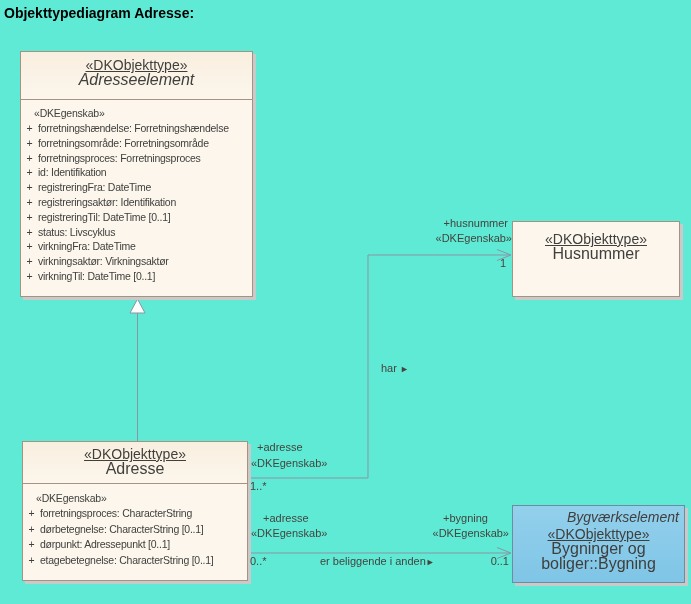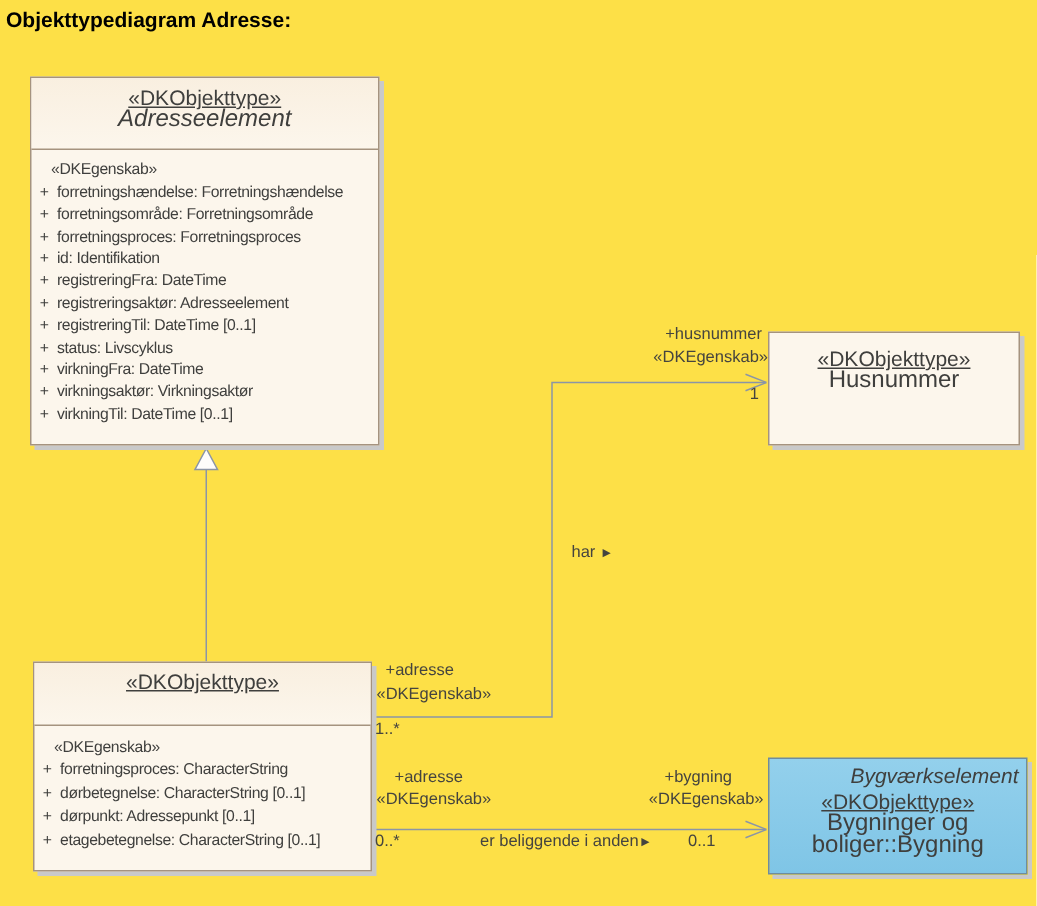--- a/index.html
+++ b/index.html
@@ -1,17 +1,17 @@
 <!DOCTYPE html>
 <html><head>
 <meta charset="utf-8">
 <style>
   html,body{margin:0;padding:0;background:#ffffff;}
   #canvas{
-    position:relative;width:691px;height:604px;background:#fde047;
+    position:relative;width:691px;height:604px;background:#5eead4;
     font-family:"Liberation Sans",sans-serif;color:#3f3f3d;overflow:hidden;
   }
   #wires{position:absolute;left:0;top:0;width:691px;height:604px;}
 
   .diagram-title{
     position:absolute;left:4px;top:5px;font-size:14px;font-weight:bold;color:#000;
   }
 
   .uml-box{
     position:absolute;background:#fcf6ec;border:1px solid #a5937f;
@@ -81,21 +81,21 @@
       <div class="attr-row">
           <span class="vis">+</span>
           <span>id: Identifikation</span>
         </div>
       <div class="attr-row">
           <span class="vis">+</span>
           <span>registreringFra: DateTime</span>
         </div>
       <div class="attr-row">
           <span class="vis">+</span>
-          <span>registreringsaktør: Adresseelement</span>
+          <span>registreringsaktør: Identifikation</span>
         </div>
       <div class="attr-row">
           <span class="vis">+</span>
           <span>registreringTil: DateTime [0..1]</span>
         </div>
       <div class="attr-row">
           <span class="vis">+</span>
           <span>status: Livscyklus</span>
         </div>
       <div class="attr-row">
@@ -109,20 +109,21 @@
       <div class="attr-row">
           <span class="vis">+</span>
           <span>virkningTil: DateTime [0..1]</span>
         </div>
     </div>
   </div>
 
   <div class="uml-box" style="left:22px;top:441px;width:226px;height:140px;">
     <div class="hdr" style="height:36px;padding-top:5px;">
       <span class="stereotype">«DKObjekttype»</span>
+      <span class="cls-name">Adresse</span>
     </div>
     <div class="attrs" style="padding-top:7px;">
       <div class="attr-st">«DKEgenskab»</div>
       <div class="attr-row" style="line-height:15.5px;">
           <span class="vis">+</span>
           <span>forretningsproces: CharacterString</span>
         </div>
       <div class="attr-row" style="line-height:15.5px;">
           <span class="vis">+</span>
           <span>dørbetegnelse: CharacterString [0..1]</span>
@@ -160,15 +161,15 @@
   <div class="lbl right" style="left:420px;top:217px;width:88px;">+husnummer</div>
   <div class="lbl right" style="left:420px;top:232px;width:92px;">«DKEgenskab»</div>
   <div class="lbl right" style="left:486px;top:257px;width:20px;">1</div>
 
   <div class="lbl" style="left:263px;top:512px;">+adresse</div>
   <div class="lbl" style="left:251px;top:527px;">«DKEgenskab»</div>
   <div class="lbl" style="left:250px;top:555px;">0..*</div>
   <div class="lbl" style="left:320px;top:555px;"><span>er beliggende i anden</span><span class="dir">►</span></div>
   <div class="lbl right" style="left:426px;top:512px;width:62px;">+bygning</div>
   <div class="lbl right" style="left:420px;top:527px;width:89px;">«DKEgenskab»</div>
-  <div class="lbl right" style="left:452px;top:555px;width:25px;">0..1</div>
+  <div class="lbl right" style="left:484px;top:555px;width:25px;">0..1</div>
 
 </div>
 
 </body></html>

